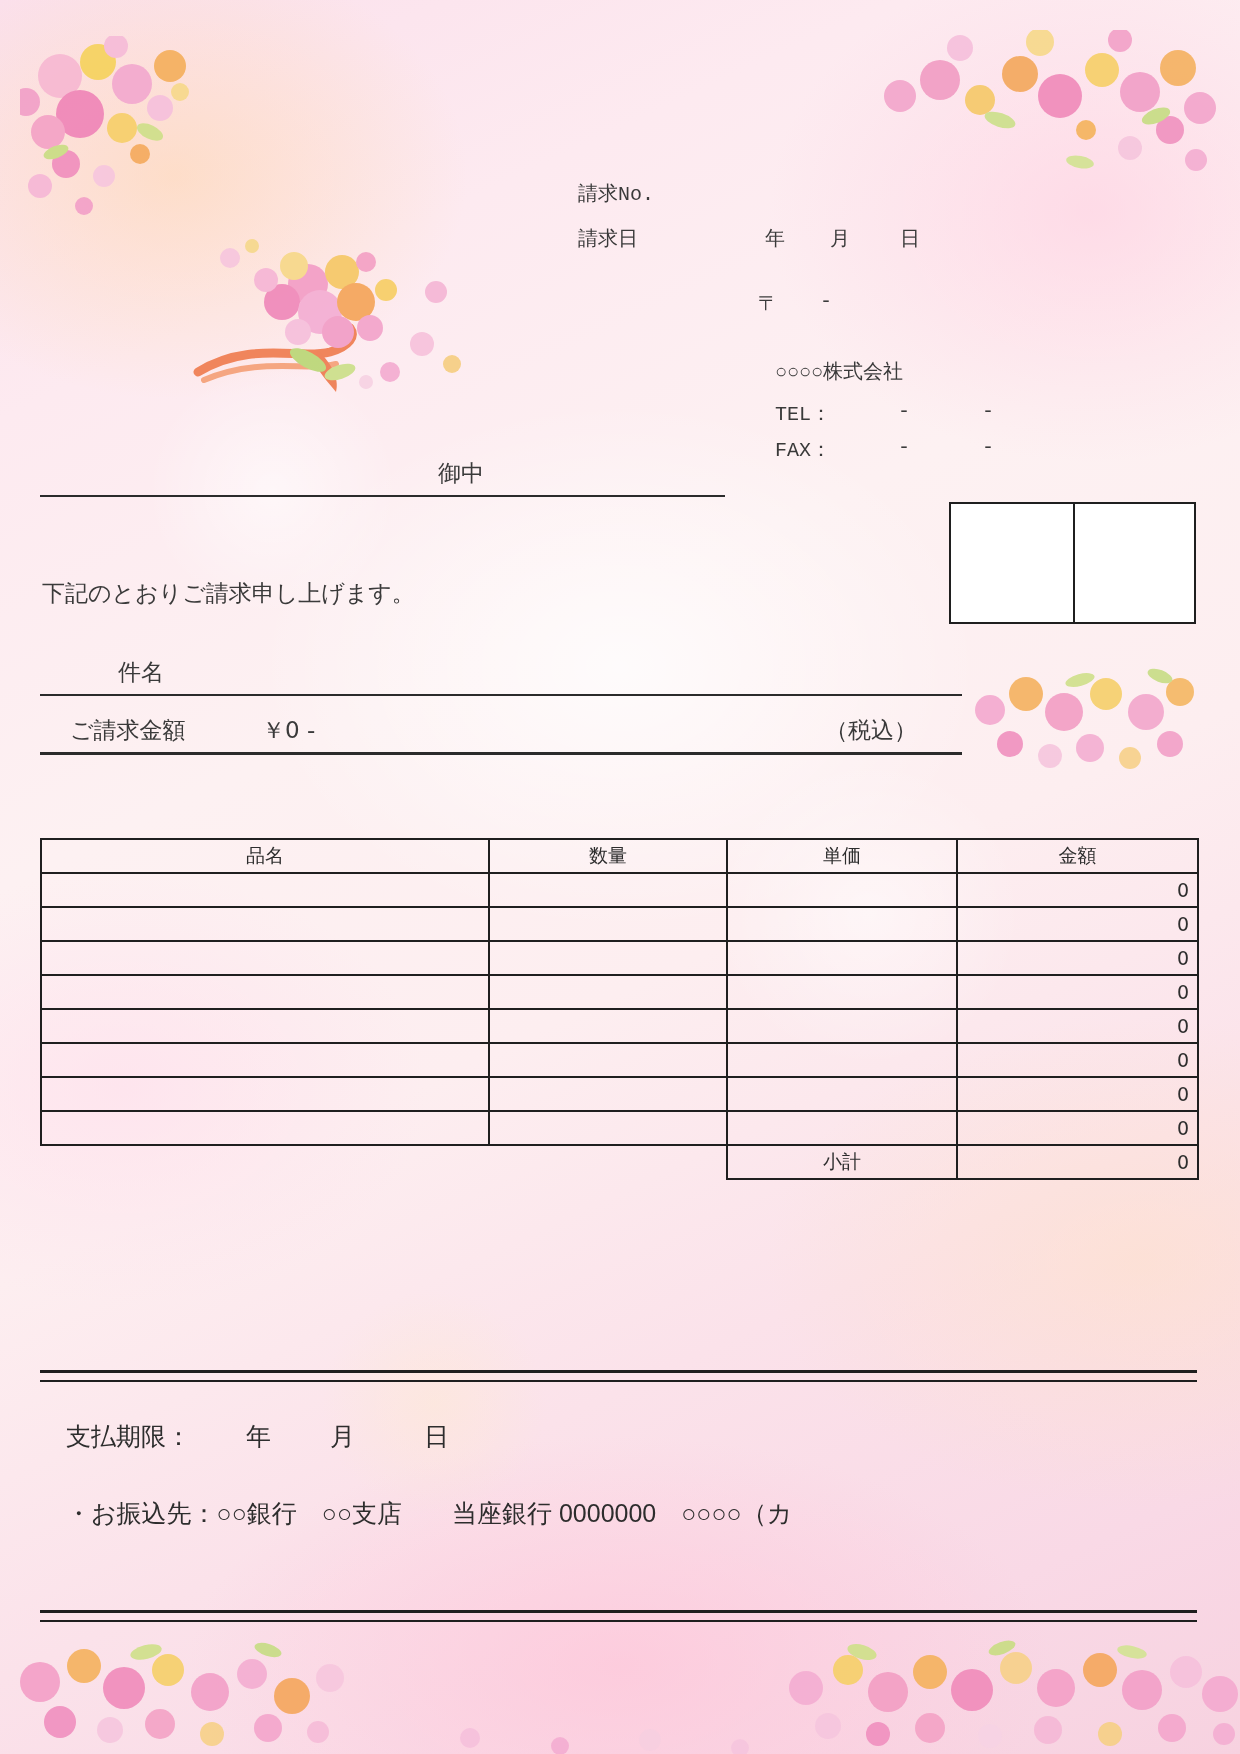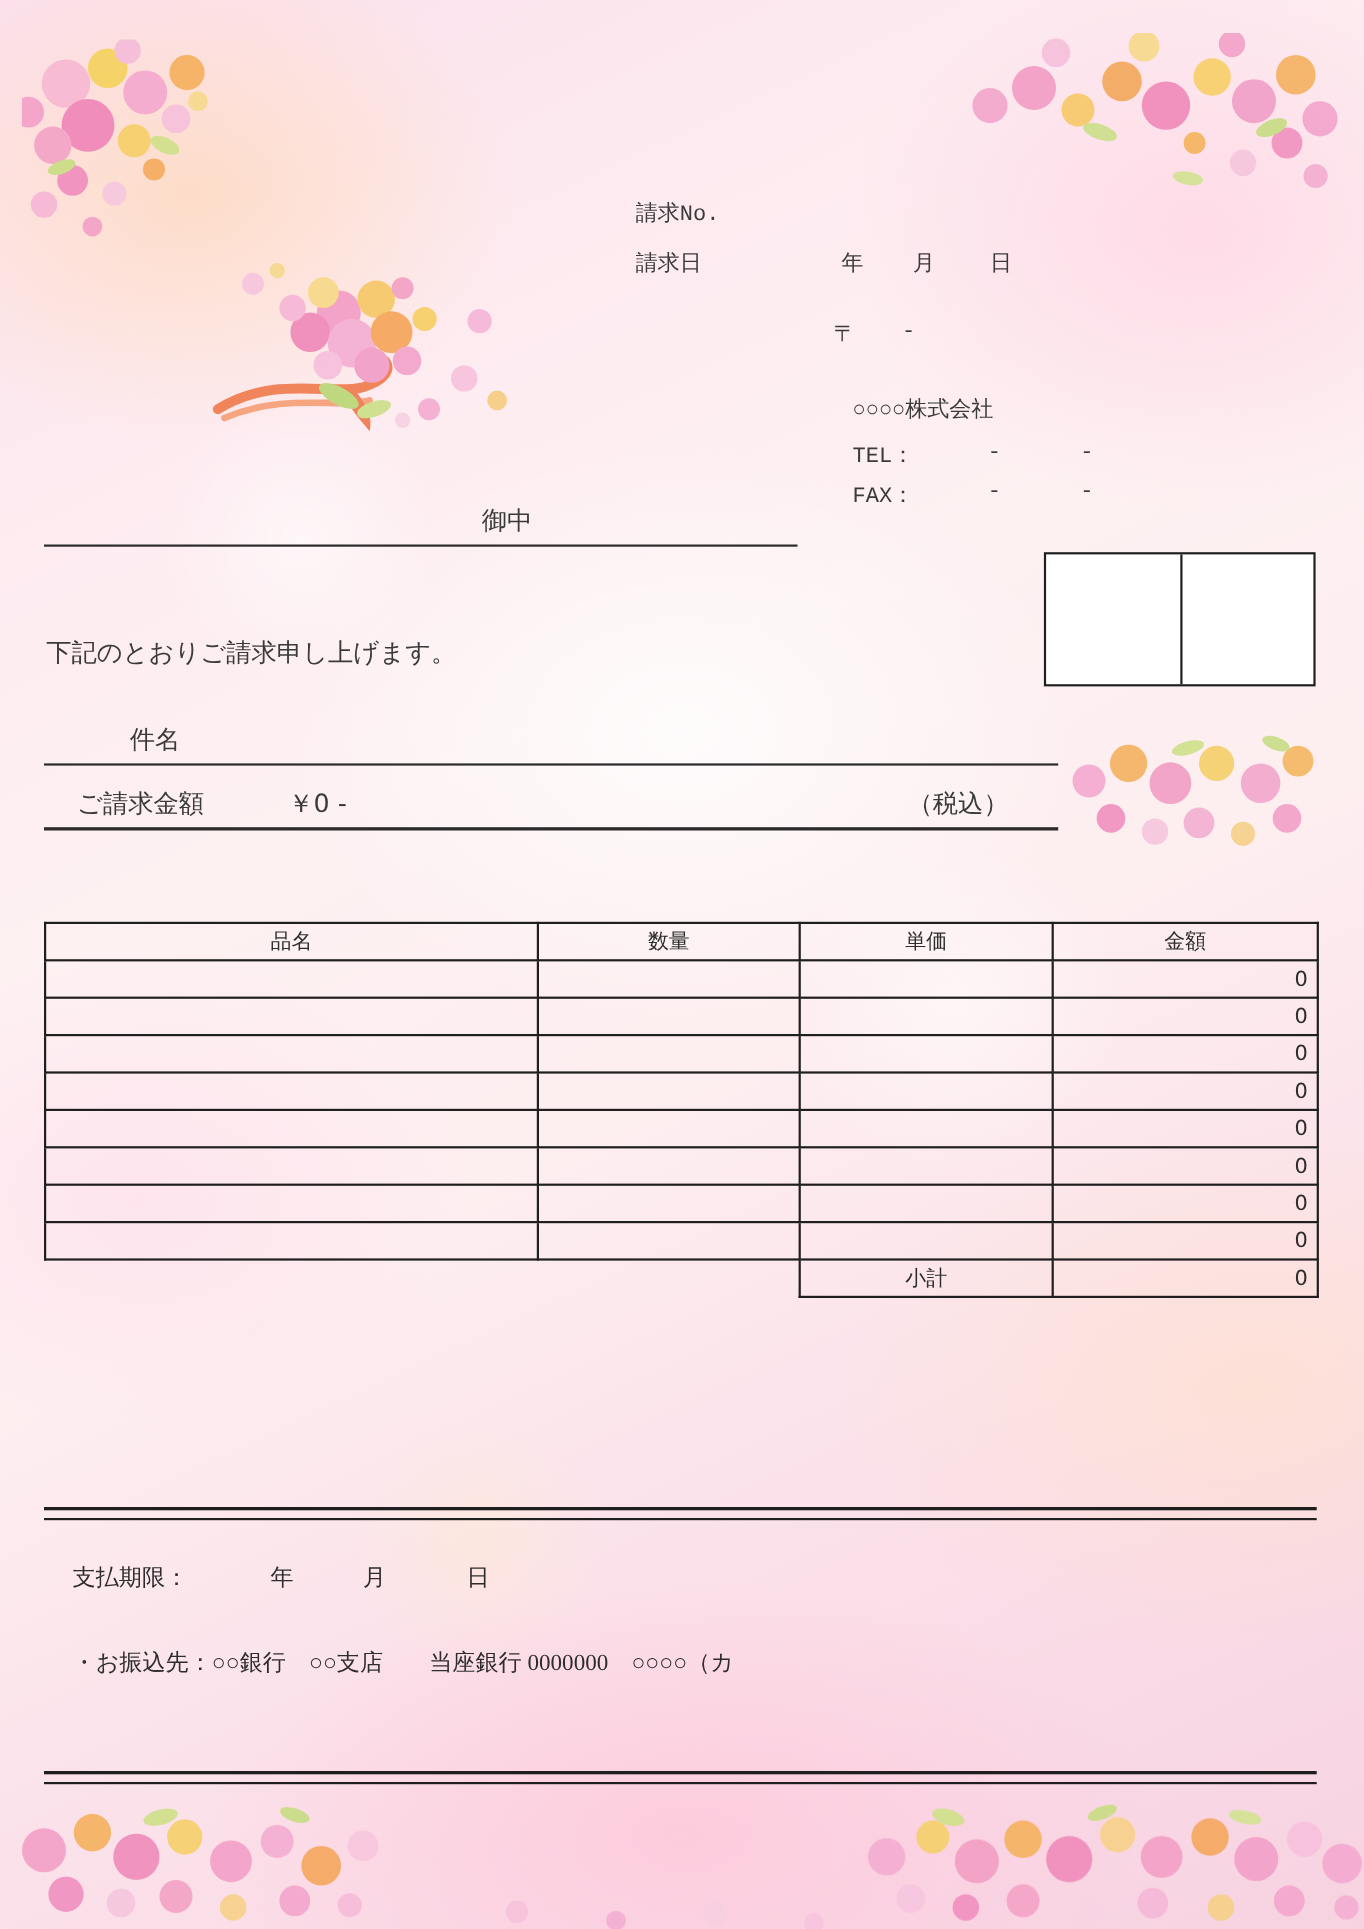--- a/index.html
+++ b/index.html
@@ -113,23 +113,23 @@
   .dbl-rule-top {
     position: absolute;
     left: 40px;
     width: 1157px;
     height: 2px;
     background: #1f1f1f;
   }
 
   .footer-note {
     position: absolute;
-    font-size: 21px;
+    font-size: 25px;
     color: #2d2d2d;
-    font-family: Liberation Serif, serif;
+    font-family: Liberation Sans, sans-serif;
     white-space: pre;
   }
 </style>
 </head>
 <body>
 
 <div class="page">
   <div class="paper-tint"></div>
 
   <div class="flower-cluster" style="left:20px; top:36px; width:260px; height:190px;">

